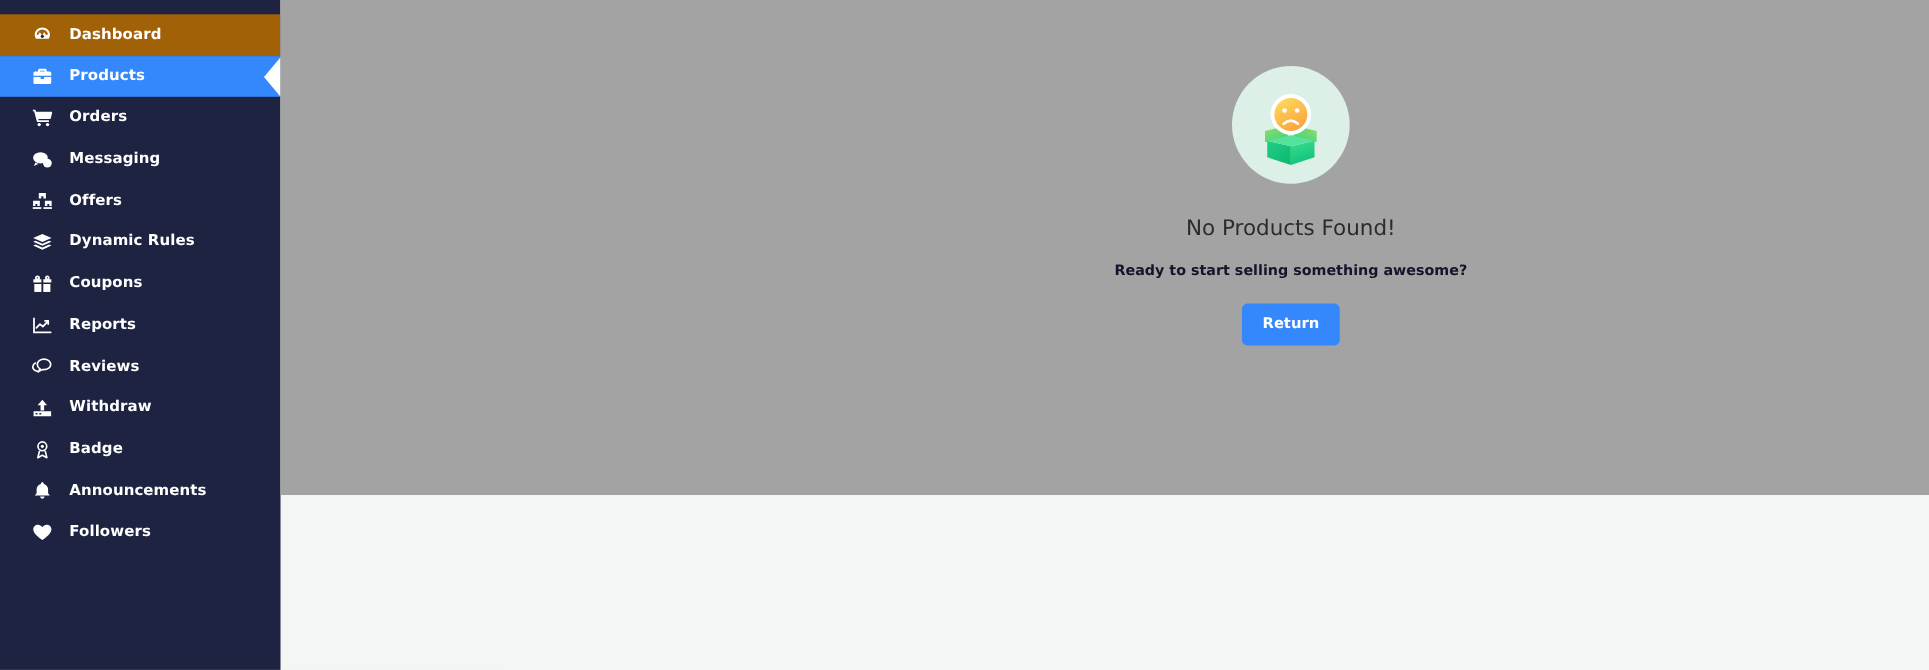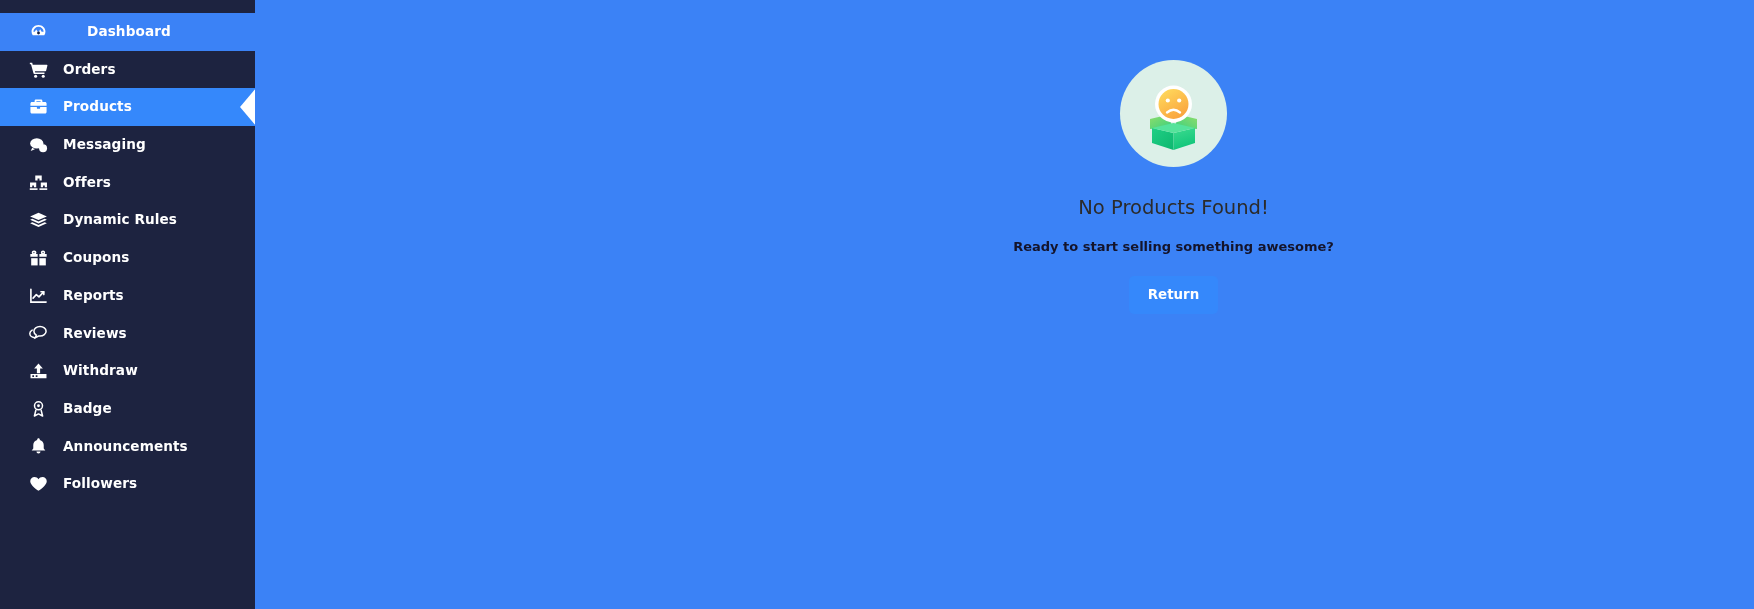--- a/index.html
+++ b/index.html
@@ -25,21 +25,21 @@
     position:relative;
     display:flex;
     align-items:center;
     height:37.7px;
     padding-left:27px;
     color:#ffffff;
     text-decoration:none;
     cursor:pointer;
     background:transparent;
   }
-  .nav-item.first { background:#3b82f6;gap:24px; }
+  .nav-item.first { background:#a16207; }
   .nav-item.active { background:#3588fb; }
 
   
   .nav-item.active::after {
     content:"";
     position:absolute;
     right:-1px;
     top:50%;
     transform:translateY(-50%);
     width:0; height:0;
@@ -64,23 +64,23 @@
     font-weight:bold;
     letter-spacing:0.1px;
     line-height:1;
     white-space:nowrap;
     color:#ffffff;
   }
 
   
   .main {
     flex:1 1 auto;
-    height:609px;
+    height:450px;
     position:relative;
-    background:#3b82f6;
+    background:#a3a3a3;
   }
   .empty-state {
     position:absolute;
     left:0; right:0;
     top:60px;
     display:flex;
     flex-direction:column;
     align-items:center;
   }
   .illus-wrap {
@@ -147,39 +147,39 @@
     <div class="nav-item first">
       <span class="nav-icon">
         <svg width="19" height="19" viewBox="0 0 20 20" fill="currentColor">
           <path d="M10 3.2c-4 0-7.3 3-7.3 6.9 0 1.4.4 2.7 1.2 3.8h12.2c.8-1.1 1.2-2.4 1.2-3.8 0-3.9-3.3-6.9-7.3-6.9zm0 1.9a5.4 5.4 0 015.4 5.1h-2.1l-1.6-2.7-1.3 2.7H9.2L7.6 7.8 6.1 10.2H4.6A5.4 5.4 0 0110 5.1z"></path>
           <circle cx="10" cy="11.6" r="1.5" fill="#1d2340"></circle>
         </svg>
       </span>
       <span class="nav-label">Dashboard</span>
     </div>
 
+    <div class="nav-item active">
+      <span class="nav-icon">
+        <svg width="19" height="18" viewBox="0 0 20 18" fill="currentColor">
+          <path d="M7.3 1.2c-.8 0-1.4.6-1.4 1.4v1.1H3.1c-.9 0-1.6.7-1.6 1.6v2.4h17V5.3c0-.9-.7-1.6-1.6-1.6h-2.8V2.6c0-.8-.6-1.4-1.4-1.4H7.3zm.5 1.7h4.4v.8H7.8v-.8z"></path>
+          <path d="M1.5 9.1v5.1c0 .9.7 1.6 1.6 1.6h13.8c.9 0 1.6-.7 1.6-1.6V9.1h-6.8v1.1c0 .4-.3.6-.6.6H8.9c-.4 0-.6-.3-.6-.6V9.1H1.5z"></path>
+        </svg>
+      </span>
+      <span class="nav-label">Products</span>
+    </div>
+
     <div class="nav-item">
       <span class="nav-icon">
         <svg width="19" height="18" viewBox="0 0 20 18" fill="currentColor">
           <path d="M.9 1.3h2.5l.5 2.1h14.8c.5 0 .8.4.7.9l-1.3 5.3c-.1.4-.4.6-.8.6H6.2l.3 1.3h9.8v1.6H5.5c-.4 0-.7-.2-.8-.6L2.1 2.9H.9V1.3z"></path>
           <circle cx="7" cy="15.6" r="1.6"></circle>
           <circle cx="15" cy="15.6" r="1.6"></circle>
         </svg>
       </span>
       <span class="nav-label">Orders</span>
-    </div>
-
-    <div class="nav-item active">
-      <span class="nav-icon">
-        <svg width="19" height="18" viewBox="0 0 20 18" fill="currentColor">
-          <path d="M7.3 1.2c-.8 0-1.4.6-1.4 1.4v1.1H3.1c-.9 0-1.6.7-1.6 1.6v2.4h17V5.3c0-.9-.7-1.6-1.6-1.6h-2.8V2.6c0-.8-.6-1.4-1.4-1.4H7.3zm.5 1.7h4.4v.8H7.8v-.8z"></path>
-          <path d="M1.5 9.1v5.1c0 .9.7 1.6 1.6 1.6h13.8c.9 0 1.6-.7 1.6-1.6V9.1h-6.8v1.1c0 .4-.3.6-.6.6H8.9c-.4 0-.6-.3-.6-.6V9.1H1.5z"></path>
-        </svg>
-      </span>
-      <span class="nav-label">Products</span>
     </div>
 
     <div class="nav-item">
       <span class="nav-icon">
         <svg width="19" height="18" viewBox="0 0 20 18" fill="currentColor">
           <ellipse cx="8.2" cy="7.4" rx="7" ry="5.4"></ellipse>
           <path d="M3.4 11.9l-1.6 3.4 4.4-1.9z"></path>
           <circle cx="14.8" cy="12.4" r="4.2"></circle>
         </svg>
       </span>

